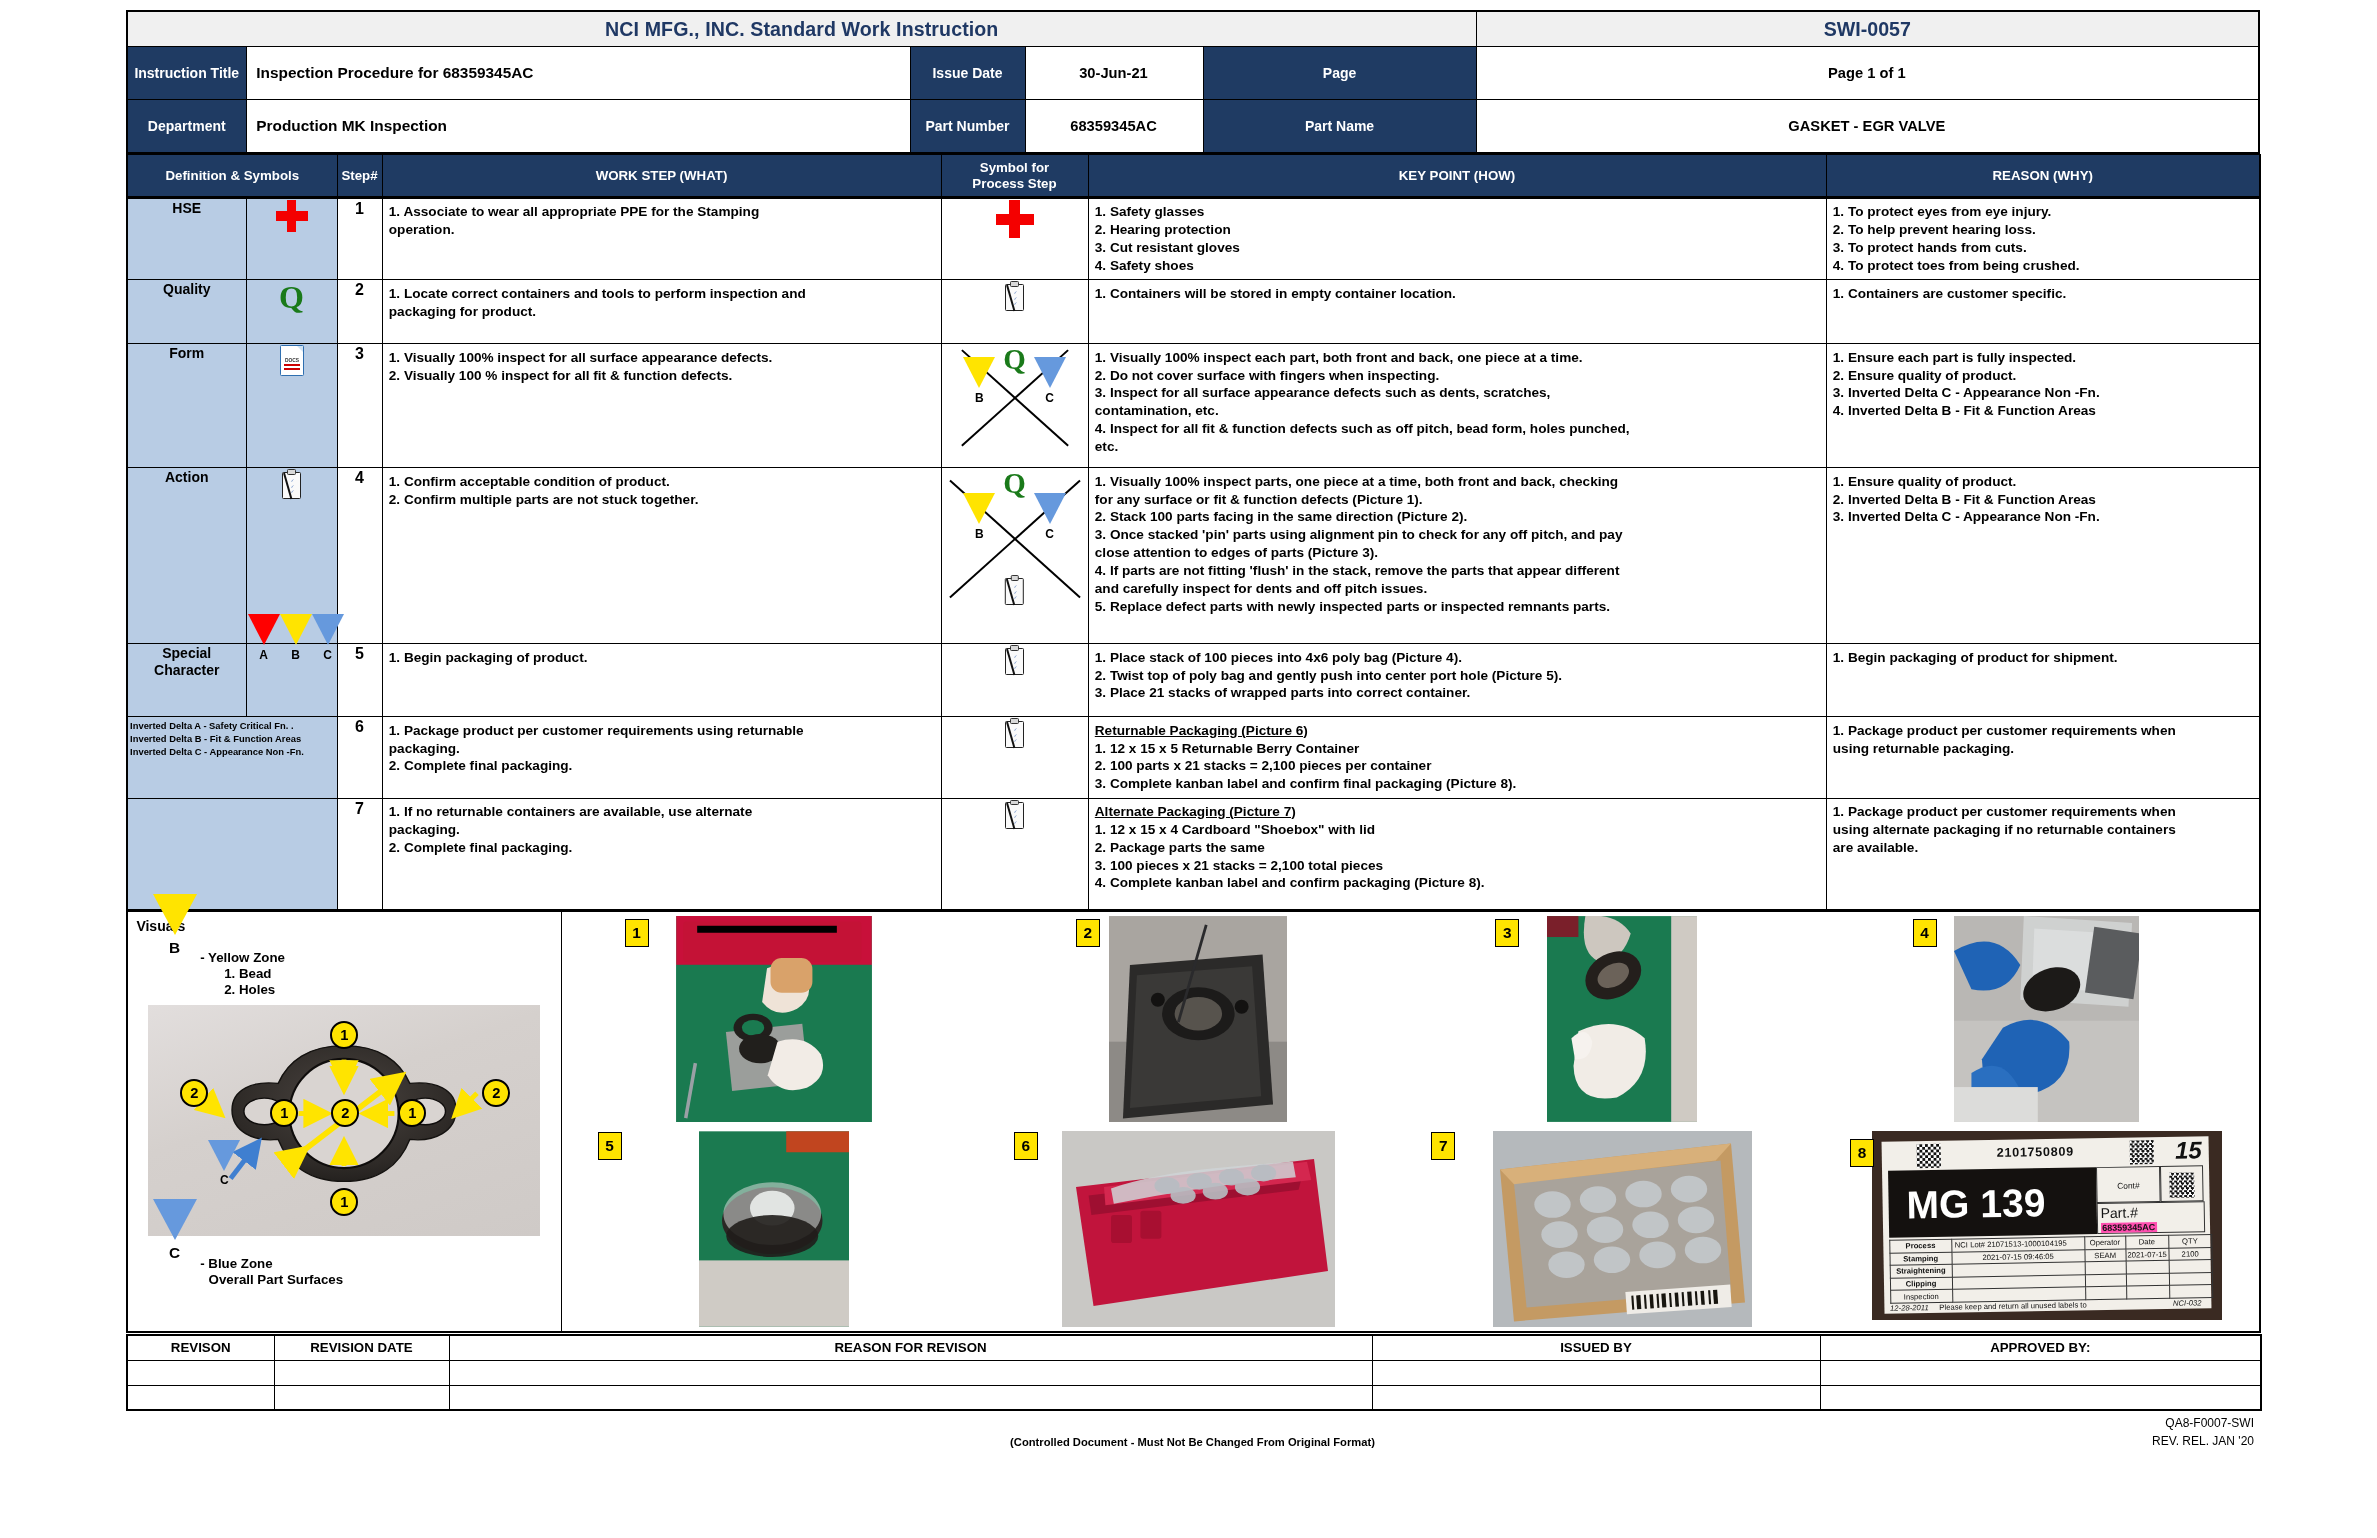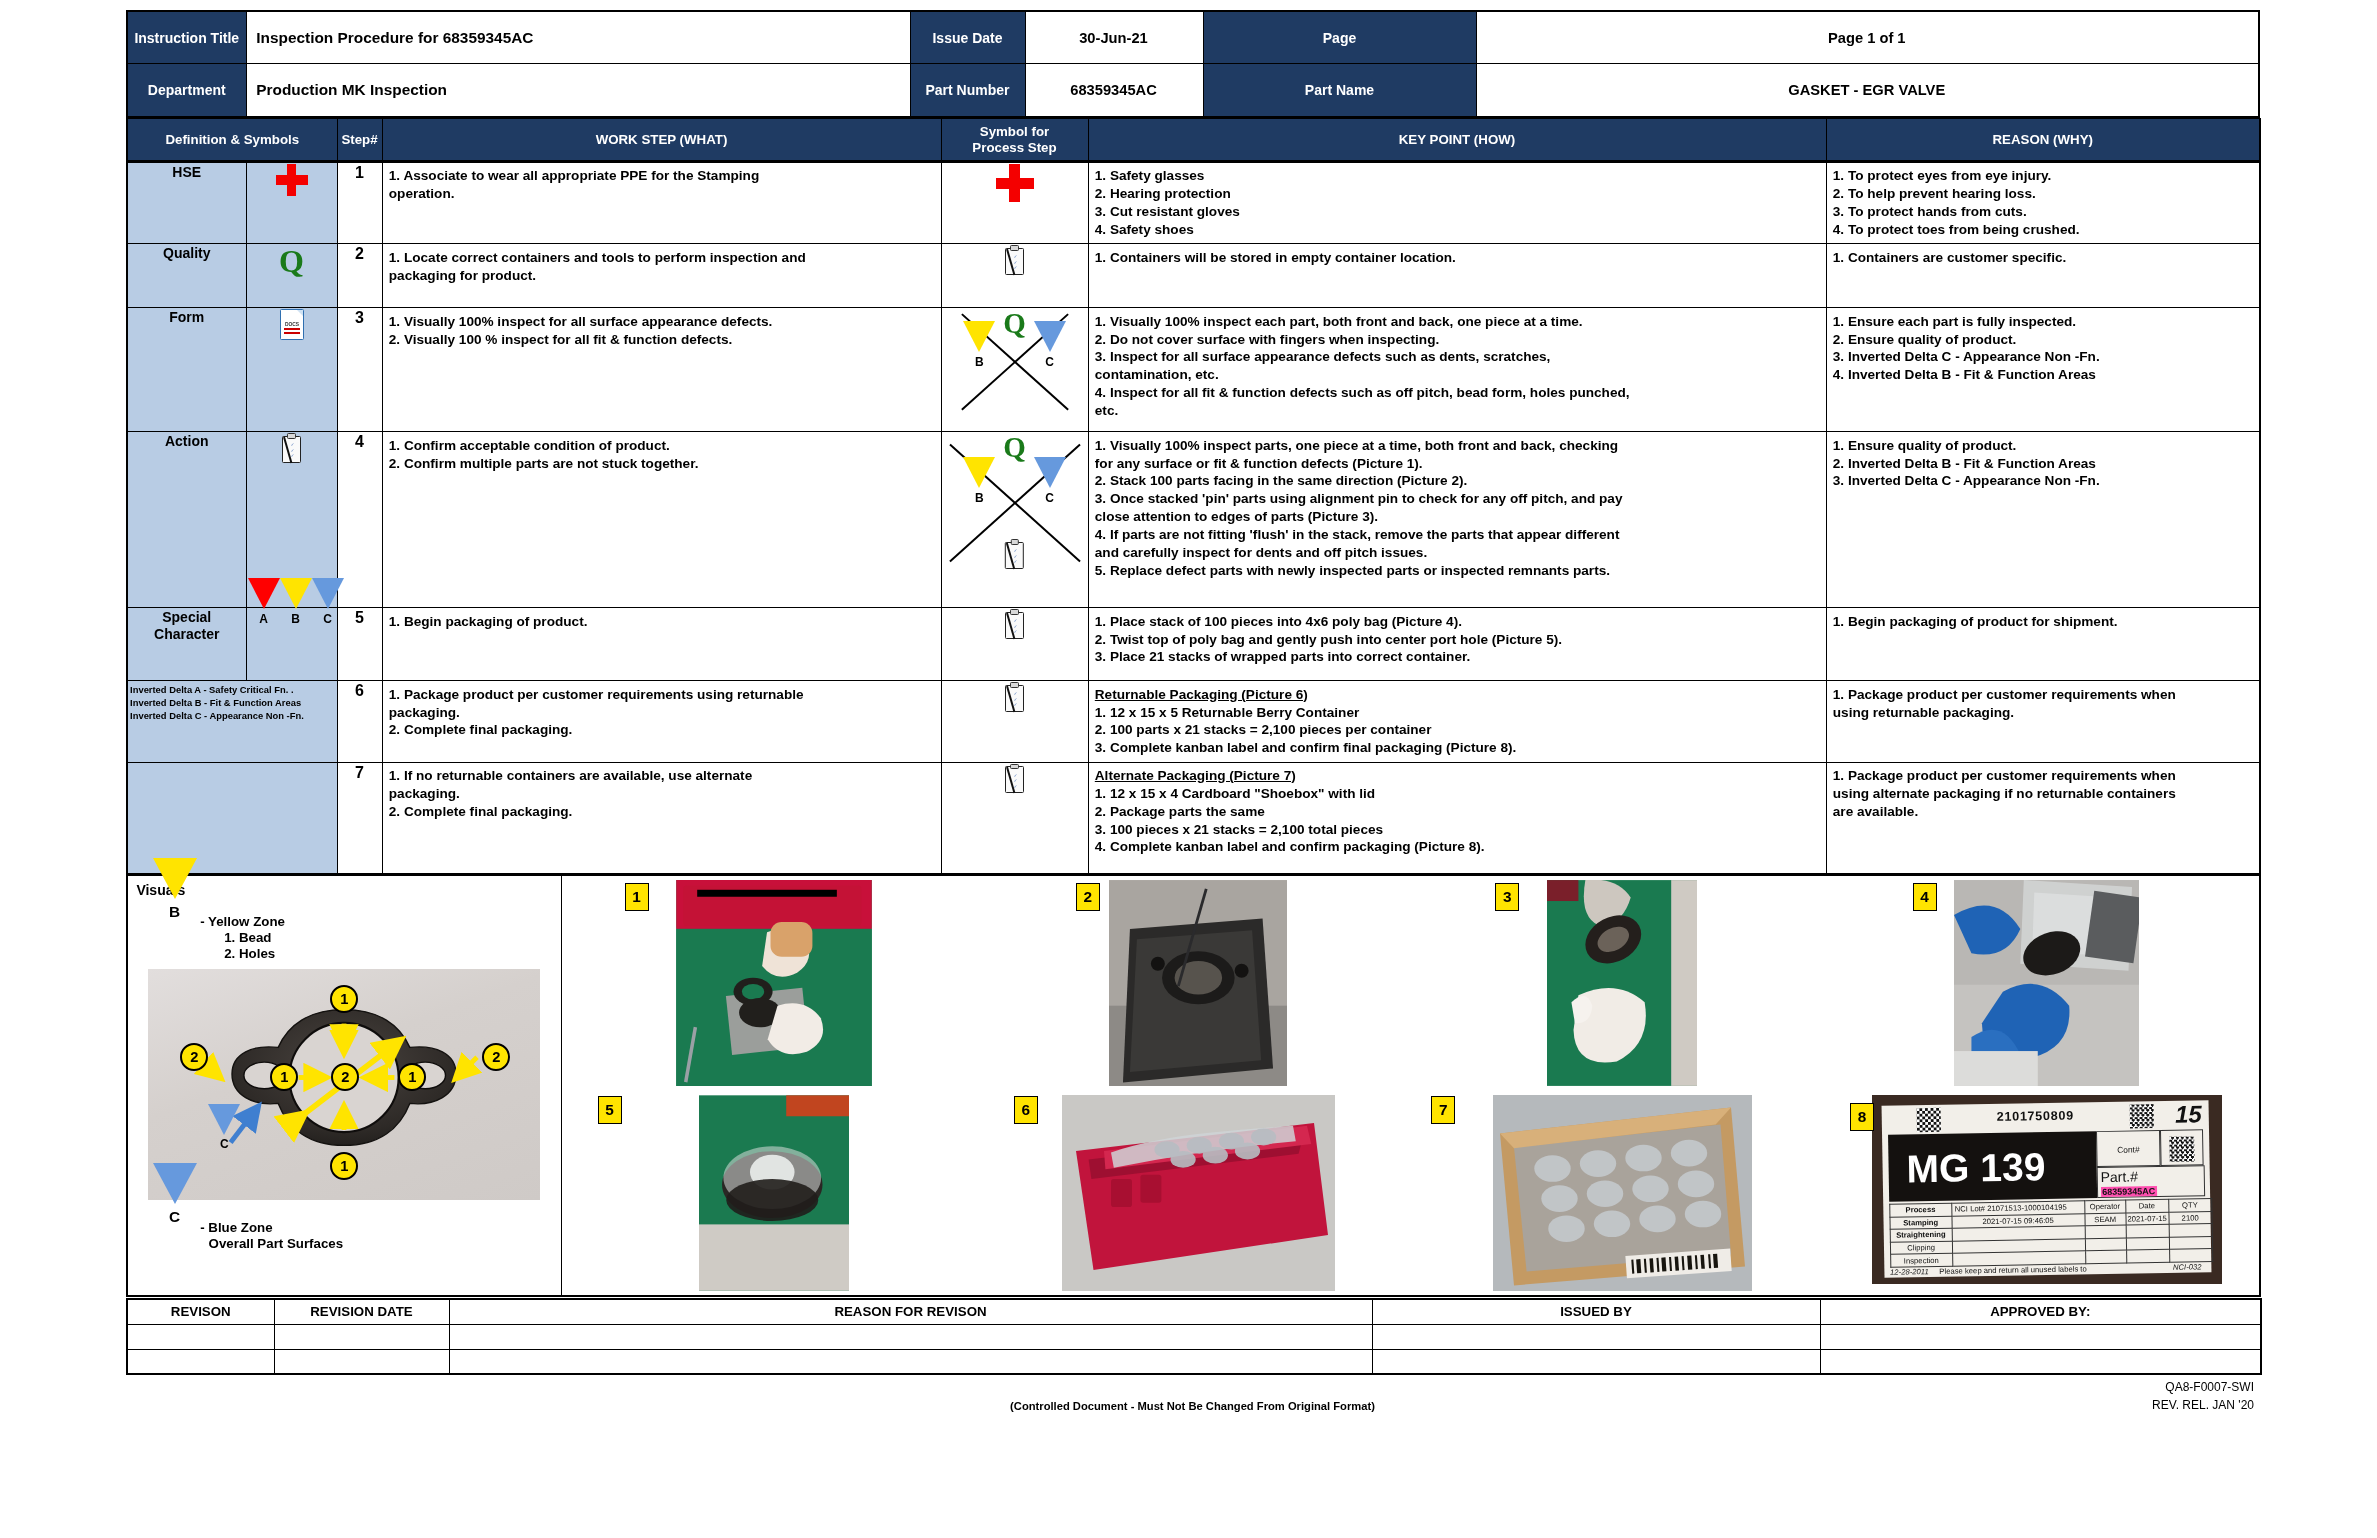--- a/index.html
+++ b/index.html
@@ -173,20 +173,24 @@
   <table class="hdr">
     <colgroup>
       <col style="width:119px">
         <col style="width:664px">
         <col style="width:115px">
       <col style="width:178px">
         <col style="width:273px">
         <col style="width:783px">
     </colgroup>
     <tbody>
+        <tr>
+      <td class="title-bar" colspan="5">NCI MFG., INC. Standard Work Instruction</td>
+      <td class="doc-id">SWI-0057</td>
+    </tr>
     <tr>
       <td class="navy" style="height:53px">Instruction Title</td>
       <td class="whitecell">Inspection Procedure for 68359345AC</td>
       <td class="navy">Issue Date</td>
       <td class="whitecell ctr">30-Jun-21</td>
       <td class="navy">Page</td>
       <td class="whitecell ctr">Page 1 of 1</td>
     </tr>
     <tr>
       <td class="navy" style="height:53px">Department</td>
@@ -752,21 +756,21 @@
                     <td style="border:0.7px solid #333;text-align:center">2100</td>
                   </tr>
                   <tr>
                     <td style="border:0.7px solid #333;text-align:center;font-weight:bold;height:12.6px">Straightening</td>
                     <td style="border:0.7px solid #333"></td>
                           <td style="border:0.7px solid #333"></td>
                     <td style="border:0.7px solid #333"></td>
                           <td style="border:0.7px solid #333"></td>
                   </tr>
                   <tr>
-                    <td style="border:0.7px solid #333;text-align:center;font-weight:normal;height:12.6px">Clipping</td>
+                    <td style="border:0.7px solid #333;text-align:center;font-weight:bold;height:12.6px">Clipping</td>
                     <td style="border:0.7px solid #333"></td>
                           <td style="border:0.7px solid #333"></td>
                     <td style="border:0.7px solid #333"></td>
                           <td style="border:0.7px solid #333"></td>
                   </tr>
                   <tr>
                     <td style="border:0.7px solid #333;text-align:center;font-weight:normal;height:12.6px">Inspection</td>
                     <td style="border:0.7px solid #333"></td>
                           <td style="border:0.7px solid #333"></td>
                     <td style="border:0.7px solid #333"></td>

